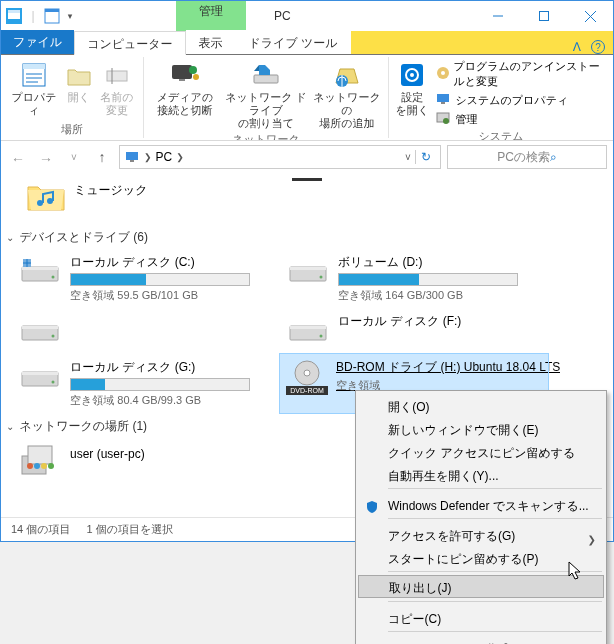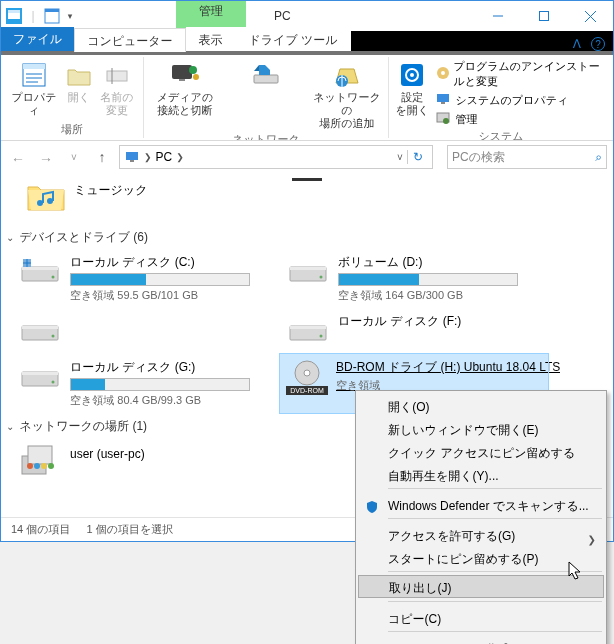--- a/index.html
+++ b/index.html
@@ -7,21 +7,21 @@
 .window { width: 614px; background: #fff; border: 1px solid #3a8dde; position: relative; }
 .titlebar { height: 30px; background: #fff; display: flex; align-items: stretch; border-bottom: 0; }
 .qat { display: flex; align-items: center; padding-left: 4px; gap: 1px; }
 .qat-icon { width: 18px; height: 18px; display: inline-flex; align-items: center; justify-content: center; }
 .qat-caret { width: 12px; color: #555; font-size: 9px; display: inline-flex; align-items: center; justify-content: center; margin-left: 2px;}
 .ctx-tab { background: #83e28e; color: #333; width: 70px; text-align: center; line-height: 21px; font-size: 12px; }
 .title-spacer { display: flex; align-items: center; padding: 0 28px; color: #333; font-size: 12px; }
 .win-controls { display: flex; margin-left: auto; }
 .win-btn { width: 46px; height: 30px; display: inline-flex; align-items: center; justify-content: center; color: #3a8dde; font-size: 12px; }
 .win-btn.close { background: #fff; color: #3a8dde; }
-.tabs { display: flex; height: 24px; background: #000000; align-items: flex-end; border-bottom: 4px solid #737373; }
+.tabs { display: flex; height: 24px; background: #fde047; align-items: flex-end; border-bottom: 1px solid #737373; }
 .tab { padding: 4px 12px; color: #333; font-size: 12px; background: #fff; border: 1px solid transparent; height: 24px; }
 .tab.file { background: #1979ca; color: #fff; border: none; }
 .tab.active { border: 1px solid #d9d9d9; border-bottom: 1px solid #fff; margin-bottom: -1px; margin-top: 44px; }
 .tab.ctx { background: #fff; color: #333; }
 .ribbon-right { margin-left: auto; padding: 0 8px; color: #555; display: flex; gap: 10px; align-items: center; }
 .ribbon { display: flex; background: #fff; border-bottom: 1px solid #d9d9d9; height: 86px; overflow: hidden; padding: 2px 0; }
 .rgroup { display: flex; flex-direction: column; border-right: 1px solid #e3e3e3; padding: 0 6px; height: 100%; }
 .rgroup-row { display: flex; flex: 1; align-items: flex-start; }
 .rgroup-label { text-align: center; font-size: 11px; color: #666; padding: 2px 0 1px; }
 .rbtn { display: flex; flex-direction: column; align-items: center; width: 54px; padding-top: 3px; text-align: center; font-size: 11px; line-height: 13px; color: #333; }
@@ -31,21 +31,21 @@
 .rbtn.disabled { color: #aaa; }
 .sys-items { display: flex; flex-direction: column; justify-content: center; padding: 2px 6px 0; gap: 3px; font-size: 11px; }
 .sys-items div { display: flex; align-items: center; gap: 4px; }
 .addr-bar { display: flex; align-items: center; height: 32px; padding: 3px 6px; gap: 6px; }
 .nav-btn { width: 22px; height: 22px; border-radius: 2px; color: #9a9a9a; display: inline-flex; align-items: center; justify-content: center; font-size: 14px; }
 .nav-btn.active { color: #555; }
 .breadcrumb { flex: 1; height: 24px; border: 1px solid #ccc; display: flex; align-items: center; padding: 0 4px; gap: 4px; }
 .bc-icon { width: 16px; height: 16px; display: inline-flex; align-items: center; justify-content: center; font-size: 13px; }
 .bc-sep { color: #555; font-size: 9px; }
 .bc-refresh { border-left: 1px solid #ccc; padding-left: 6px; margin-left: auto; color: #1979ca; }
-.search { width: 160px; height: 24px; border: 1px solid #ccc; display: flex; align-items: center; padding: 0 4px; color: #888; justify-content: space-between; margin-left: 8px; }
+.search { width: 160px; height: 24px; border: 1px solid #ccc; display: flex; align-items: center; padding: 0 4px; color: #888; justify-content: center; }
 .content { height: 344px; overflow: hidden; position: relative; padding: 0 0 0 5px; }
 .scroll-indicator { position: absolute; top: 5px; left: 50%; transform: translateX(-50%); width: 30px; height: 3px; background: #333; }
 .item-row { display: flex; align-items: flex-start; padding: 3px 0 10px 20px; gap: 8px; }
 .folder-icon { width: 40px; height: 38px; display: flex; align-items: center; justify-content: center; }
 .item-name { font-size: 12px; padding-top: 6px; }
 .section-head { display: flex; align-items: center; gap: 5px; font-size: 12px; padding: 5px 0 3px; color: #333; }
 .section-head .chev { color: #555; font-size: 10px; }
 .drives { display: flex; flex-wrap: wrap; padding-left: 6px; }
 .drive { width: 268px; display: flex; gap: 8px; padding: 5px 6px; align-items: flex-start; }
 .drive.selected { background: #cce8ff; outline: 1px solid #99d1ff; text-decoration: underline; }
@@ -176,20 +176,22 @@
 接続と切断</span>
         </div>
         <div class="rbtn wide">
           <span class="ico">
               <svg width="30" height="28">
                 <rect x="3" y="14" width="24" height="8" fill="#d9d9d9" stroke="#999" rx="1"></rect>
                 <path d="M8 4 h6 l5 5 v5 h-11 z" fill="#2e8ed4"></path>
                 <path d="M8 4 v6 h-5 z" fill="#1a6da8"></path>
               </svg>
             </span>
+          <span style="white-space:pre-line">ネットワーク ドライブ
+の割り当て</span>
         </div>
         <div class="rbtn med">
           <span class="ico">
               <svg width="30" height="28">
                 <path d="M4 22 h22 l-4 -14 h-14 z" fill="#f0d97a" stroke="#c5a93e"></path>
                 <circle cx="10" cy="20" r="6" fill="#2e8ed4"></circle>
                 <path d="M6 20 a4 4 0 0 1 8 0 M10 14 v12" stroke="#fff" fill="none"></path>
               </svg>
             </span>
           <span style="white-space:pre-line">ネットワークの

